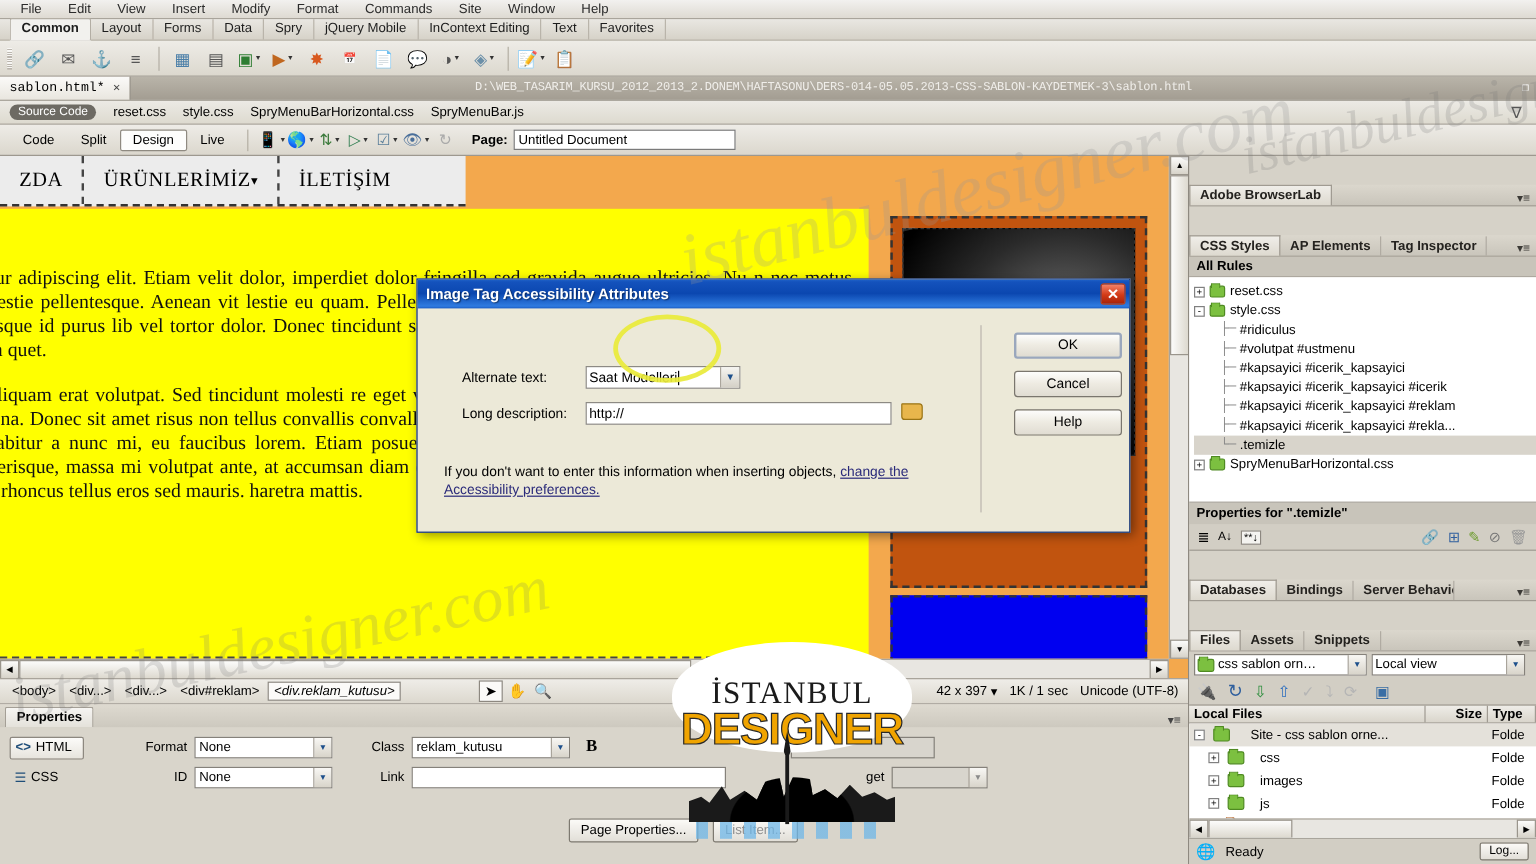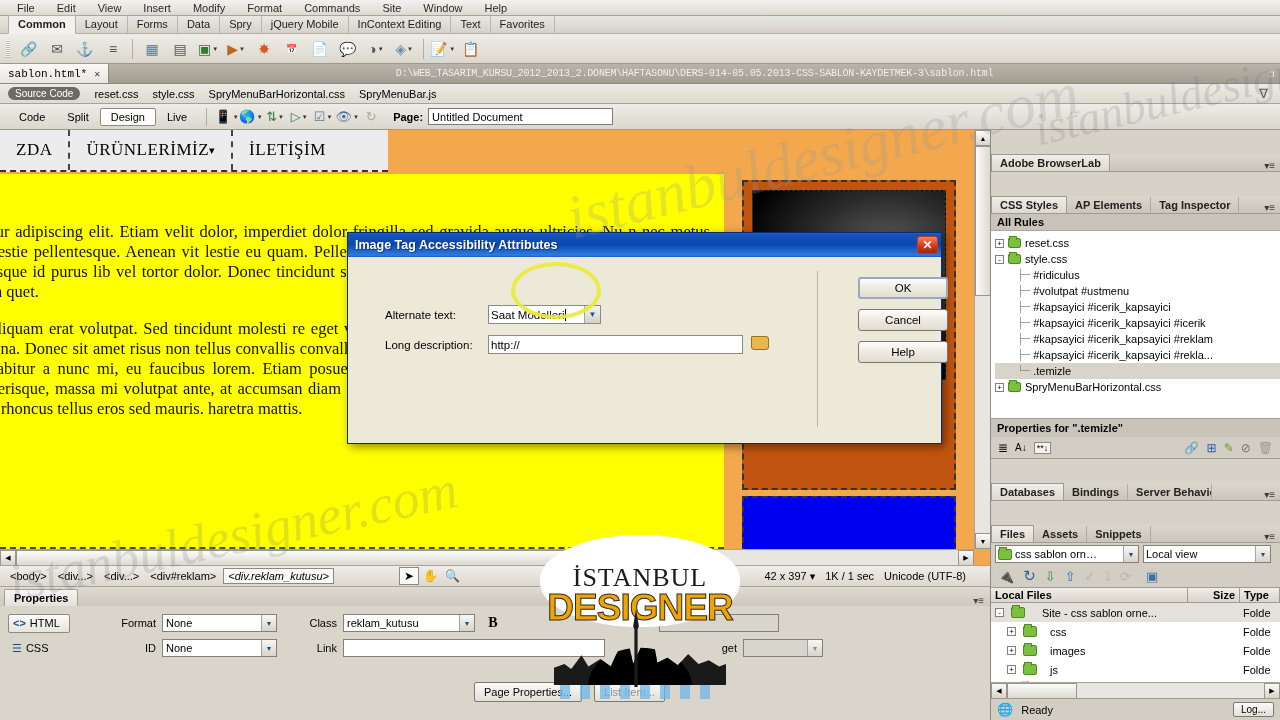--- a/index.html
+++ b/index.html
@@ -162,21 +162,21 @@
     height:22px;background:linear-gradient(#efedE8,#dcd8ce);
     border-top:1px solid #a9a49b;border-bottom:1px solid #a9a49b;
     display:flex;align-items:center;padding-left:6px;font-size:11px;gap:3px;
   }
   #tagbar .tg{ padding:1px 4px; }
   #tagbar .tg.sel{ border:1px solid #8d8880; background:#fbfaf8;font-style:italic; }
   #tagbar .tools{ margin-left:62px; display:flex; gap:2px; }
   #tagbar .tools .ti{width:20px;height:18px;display:flex;align-items:center;justify-content:center;font-size:12px;}
   #tagbar .tools .ti.sel{border:1px solid #8d8880;background:#fbfaf8;}
   #tagbar .right{ margin-left:auto; display:flex;align-items:center;gap:10px;
-     padding-right:24px; font-size:11px;}
+     padding-right:8px; font-size:11px;}
 
   
   #propspanel{ flex:1; background:#d9d5cb; position:relative; }
   #propstab{
     height:19px;background:linear-gradient(#dedad0,#cdc9bf);display:flex;align-items:flex-end;
   }
   #propstab .pt{
     background:linear-gradient(#f6f5f2,#e4e1da);border:1px solid #a49f96;border-bottom:none;
     font-weight:bold;font-size:11px;padding:2px 9px;border-radius:2px 2px 0 0;margin-left:4px;
   }
@@ -316,21 +316,21 @@
     font-size:11.5px;display:flex;align-items:center;padding:0 2px;
   }
   #dlg .combo2 .dd{
     position:absolute;right:0;top:0;bottom:0;width:16px;
     background:linear-gradient(#f6f5f1,#d4d0c6);border-left:1px solid #aaa59c;
     display:flex;align-items:center;justify-content:center;font-size:8px;color:#1d4f8b;
   }
   .caretbar{ display:inline-block;width:1px;height:12px;background:#000;vertical-align:-2px; }
   #dlgsep{ position:absolute; left:469px; top:14px; width:1px; height:156px; background:#b9b5ac; }
   #dlg .dbtn{
-    position:absolute;left:510px;width:90px;height:22px;
+    position:absolute;left:497px;width:90px;height:22px;
     border:1px solid #7a766e;border-radius:3px;
     background:linear-gradient(#fdfdfc,#eeebe2 48%,#e0dcd2);
     font-size:11.5px;display:flex;align-items:center;justify-content:center;
   }
   #dlg .dbtn.def{ border:2px solid #9aa7bd; }
   #dlghint{ position:absolute;left:22px;top:130px;width:400px;font-size:11.5px;line-height:15px;}
   #dlghint a{ color:#2a2a7a; text-decoration:underline; }
   #folderico{
     position:absolute;left:396px;top:311px;width:18px;height:14px;
     background:#e8b64c;border:1px solid #9a7415;border-radius:1px 3px 3px 3px;
@@ -346,21 +346,21 @@
   .wm{
     position:absolute; pointer-events:none; user-select:none;
     font-family:"Liberation Serif",serif; font-style:italic;
     color:rgba(120,120,120,.22); z-index:80; white-space:nowrap;
   }
   #wm1{ left:4px; top:505px; font-size:54px; transform:rotate(-12deg); }
   #wm2{ left:560px; top:120px; font-size:62px; transform:rotate(-14deg);
         color:rgba(150,150,150,.26); }
   #wm3{ left:1030px; top:60px; font-size:46px; transform:rotate(-13deg);}
   #logo{
-    position:absolute; left:540px; top:535px; width:200px; height:175px;
+    position:absolute; left:560px; top:535px; width:200px; height:175px;
     z-index:85; pointer-events:none;
   }
   #logo .bubble{
     position:absolute;left:0;top:0;width:200px;height:92px;background:#fff;
     border-radius:50%/48%;
   }
   #logo .ist{
     position:absolute;left:0;top:28px;width:200px;text-align:center;
     font-family:"Liberation Serif",serif;font-size:26px;color:#1b1b1b;letter-spacing:1px;
   }
@@ -778,32 +778,36 @@
   </div>
 </div>
 
 <div id="dlg">
   <div id="dlgtitle">
     <span class="t">Image Tag Accessibility Attributes</span>
     <span id="dlgclose">✕</span>
   </div>
   <div id="dlgbody">
     <div class="dlbl" style="left:37px;top:52px">Alternate text:</div>
-    <div class="combo2" style="left:140px;top:48px;width:113px">
+    <div class="combo2" style="left:140px;top:48px;width:129px">
       <span>Saat Modelleri</span>
         <span class="caretbar"></span>
       <span class="dd">▼</span>
     </div>
 
     <div class="dlbl" style="left:37px;top:82px">Long description:</div>
     <div class="combo2" style="left:140px;top:78px;width:255px">
       <span>http://</span>
     </div>
     <div id="folderico" style="left:403px;top:79px"></div>
 
+    <div id="dlghint">
+      <span>If you don't want to enter this information when inserting objects,</span>
+      <a href="#">change the Accessibility preferences.</a>
+    </div>
 
     <div id="dlgsep"></div>
     <div class="dbtn def" style="top:20px">OK</div>
     <div class="dbtn" style="top:52px">Cancel</div>
     <div class="dbtn" style="top:84px">Help</div>
   </div>
 </div>
 
 <div id="ring"></div>
 

